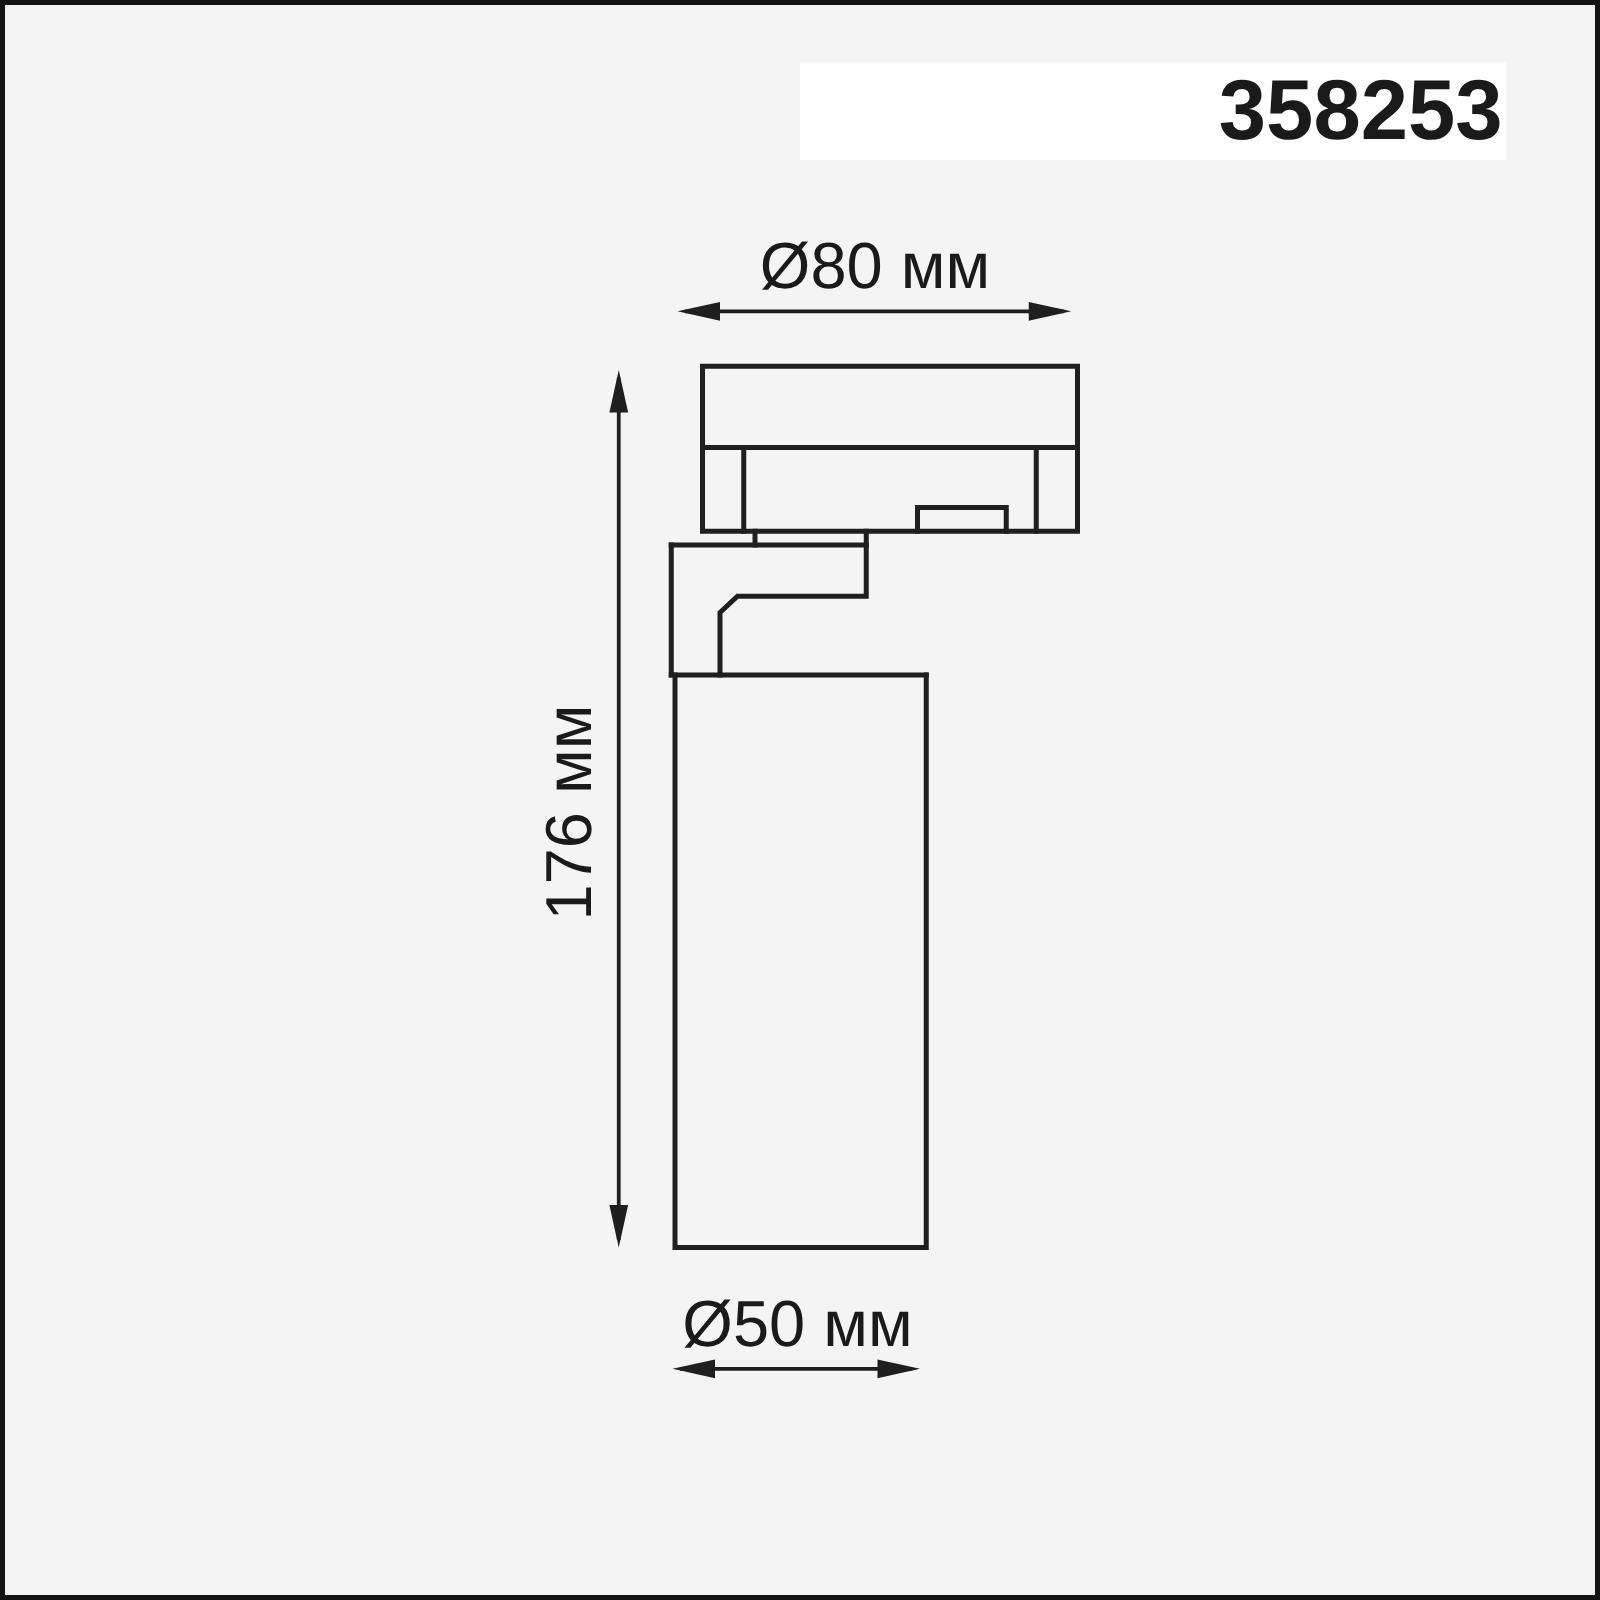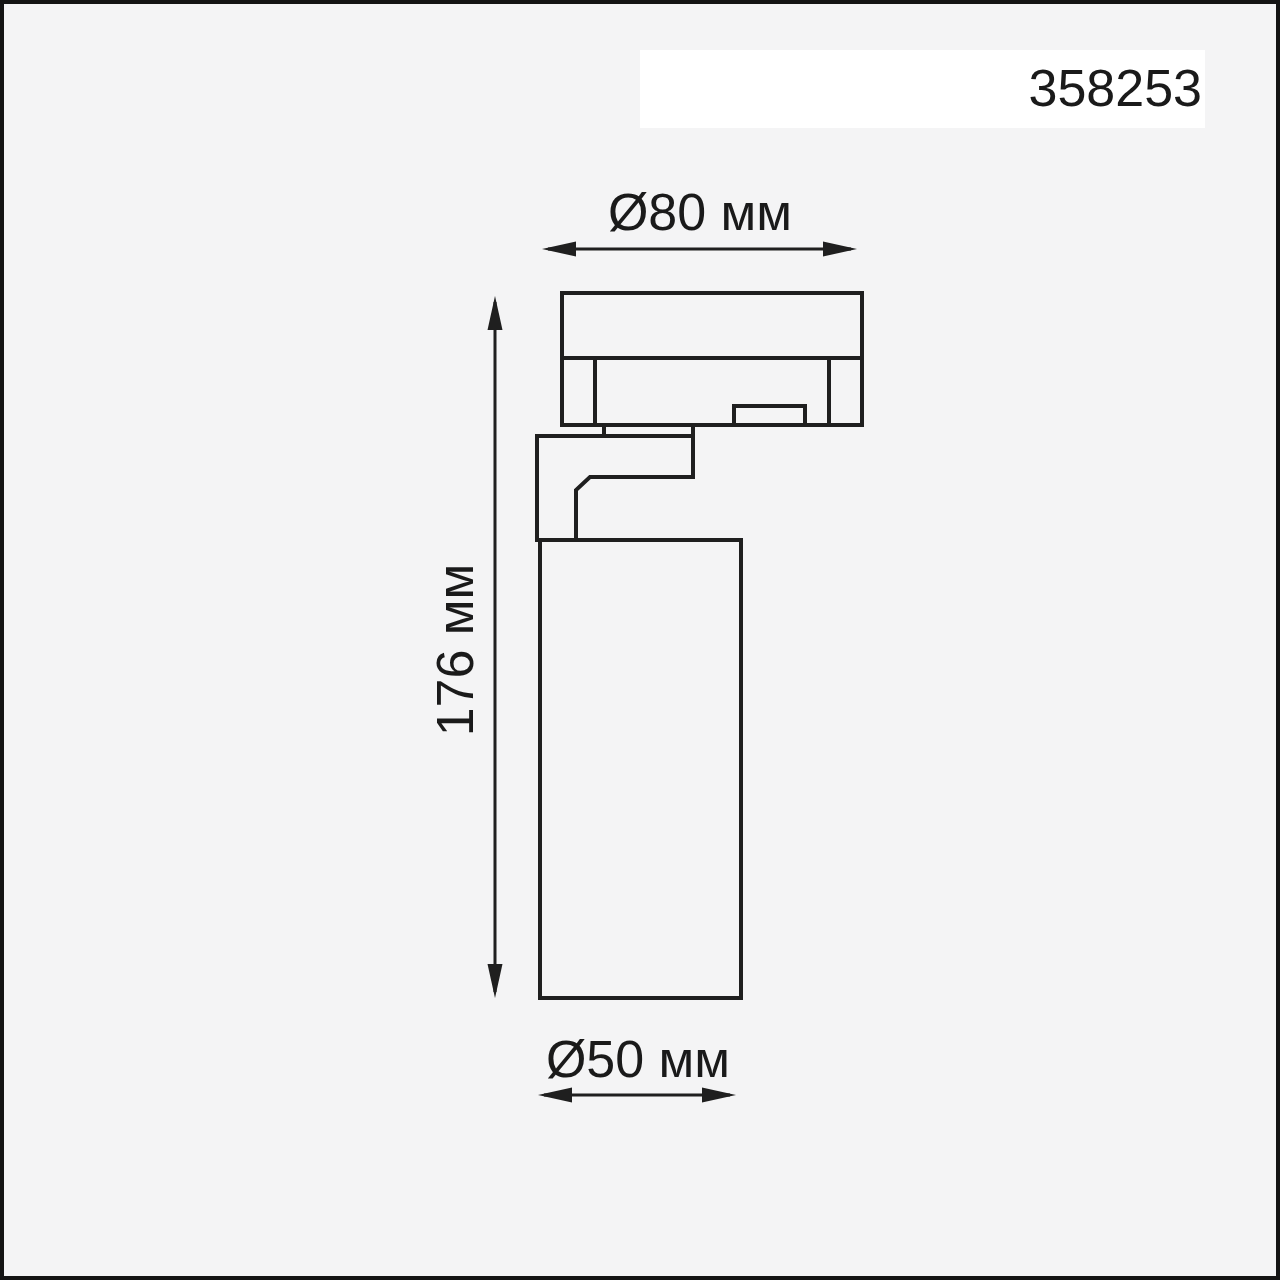--- a/index.html
+++ b/index.html
@@ -22,22 +22,22 @@
     width: 565px; height: 78px;
     background: var(--band, #ffffff);
     z-index: 1;
   }
   .article {
     width: 100%; height: 100%;
     text-align: right;
     padding-right: 3px;
     box-sizing: border-box;
     line-height: 76px;
-    font-size: 52px;
-    font-weight: 400;
+    font-size: 68px;
+    font-weight: 700;
     color: var(--ink, #1a1a1a);
     letter-spacing: 0px;
   }
   svg.drawing {
     position: absolute; left: 0; top: 0;
     z-index: 2;
   }
   .outline {
     fill: none;
     stroke: var(--line, #1f1f1f);

